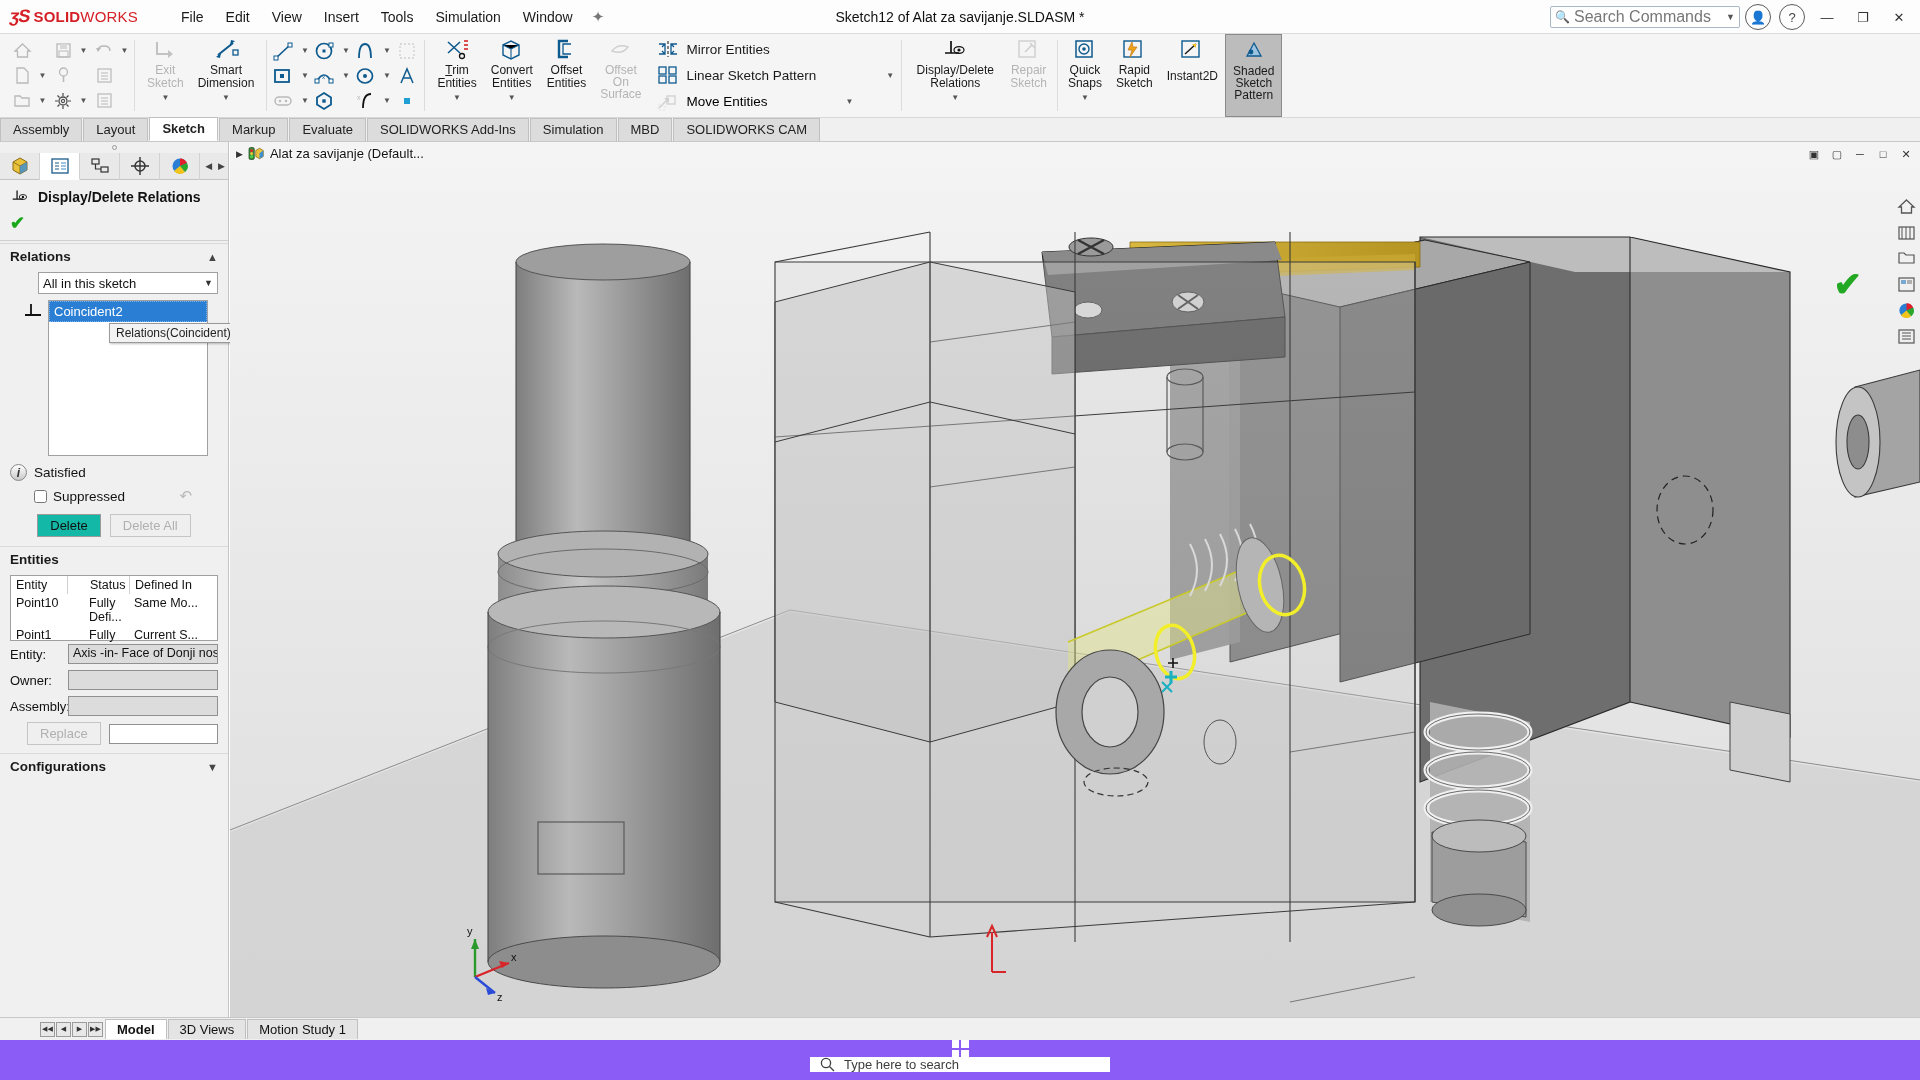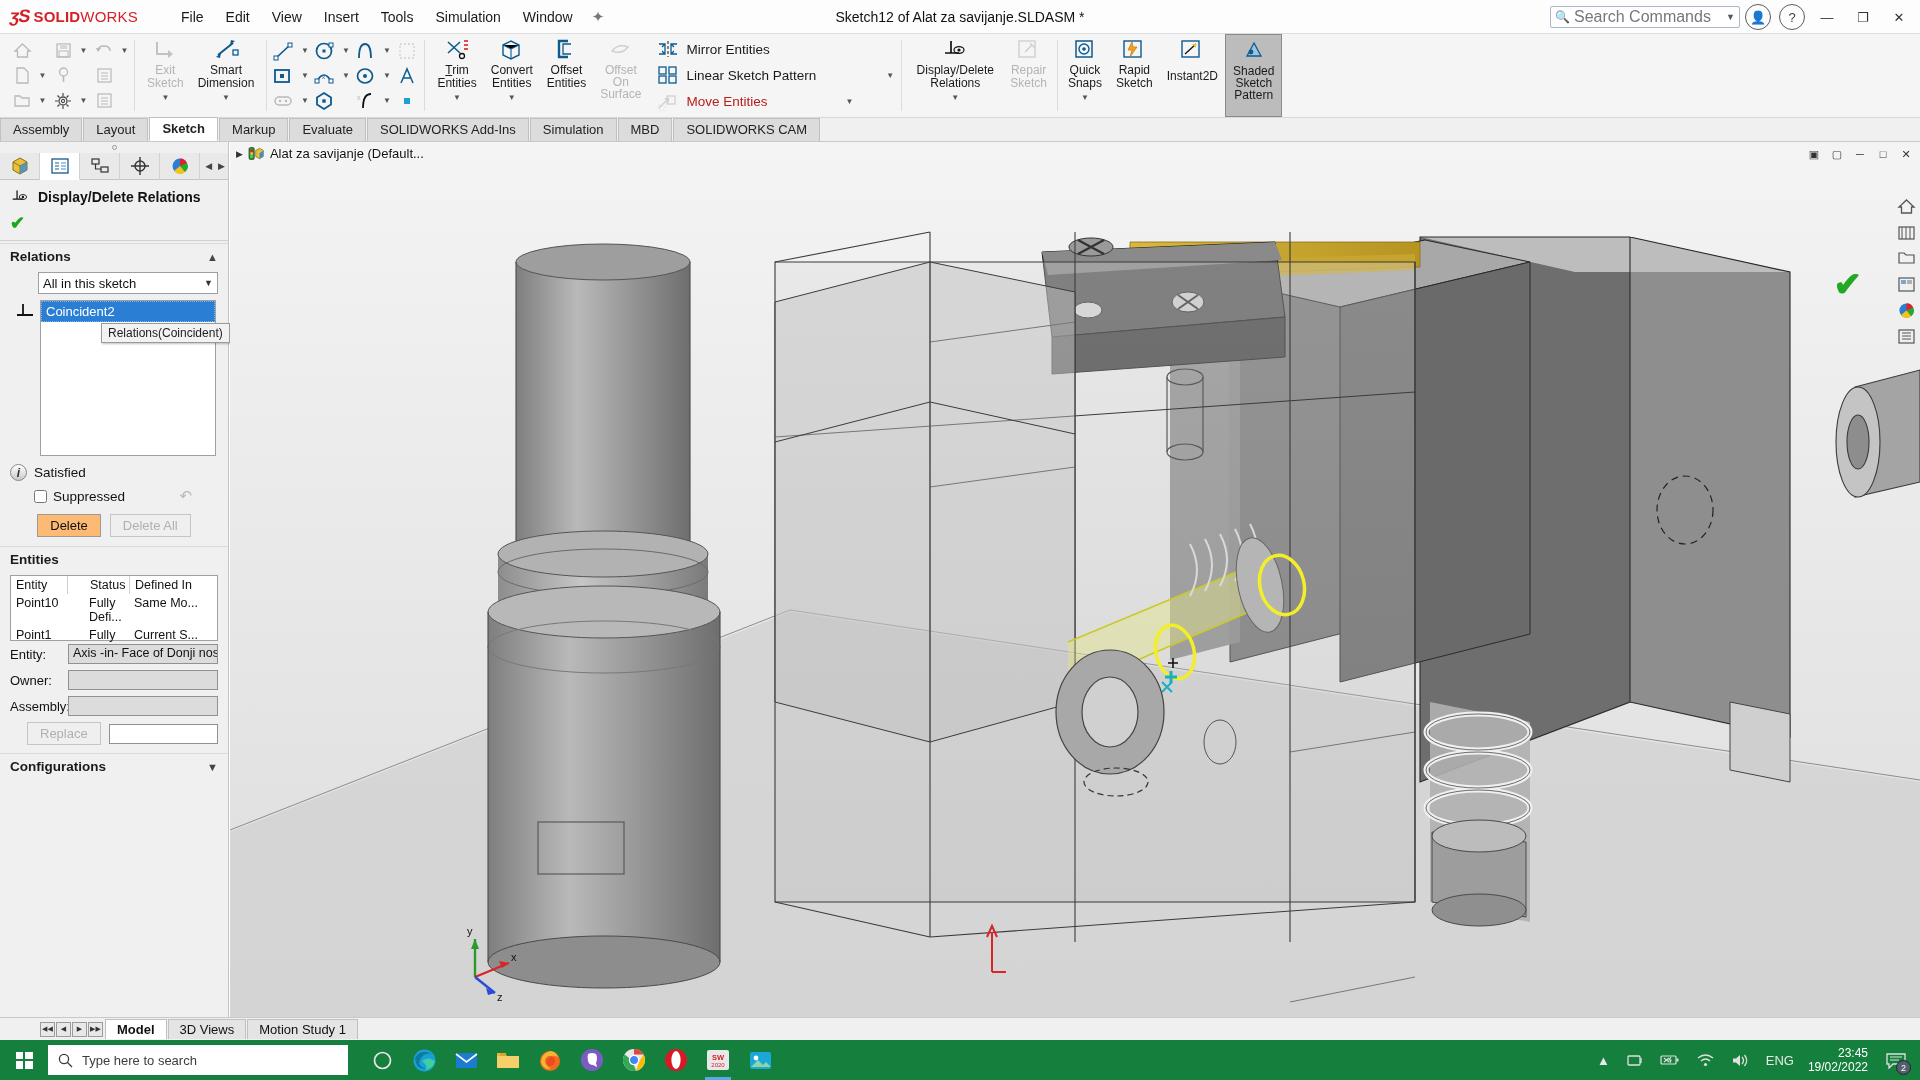--- a/index.html
+++ b/index.html
@@ -66,21 +66,21 @@
     text-align:center; cursor:default;
   }
   .rbtn.dis { color:#b4b4b4; }
   .rbtn.active { background:#bcbcbc; border:1px solid #8a8a8a; }
   .rbtn .ic { height:26px; display:flex; align-items:center; justify-content:center; }
   .rbtn .lbl { margin-top:1px; max-width:68px; }
   .smallcol { display:flex; flex-direction:column; justify-content:space-around; padding:2px 0; }
   .srow { display:flex; align-items:center; height:26px; padding:0 4px; cursor:default;}
   .srow .ic { width:26px; display:flex; align-items:center; justify-content:center;}
   .srow .lbl { font-size:13.5px; color:#1a1a1a; margin-left:6px; white-space:nowrap;}
-  .srow.dis .lbl { color:#b91c1c; }
+  .srow.dis .lbl { color:#000000; }
   .dd { font-size:8px; color:#555; margin-left:4px; }
   .ddrow { text-align:center; font-size:8px; color:#555; margin-top:1px; }
   .icogrid { display:flex; flex-direction:column; justify-content:center; padding:2px 0;}
   .icogrid .r { display:flex; align-items:center; height:25px; }
   .icogrid .cell { width:28px; display:flex; align-items:center; justify-content:center; height:25px;}
   .icogrid .ddc { width:13px; font-size:8px; color:#555; display:flex; align-items:center; justify-content:center;}
 
   
   .cmdtabs {
     position:absolute; left:0; top:118px; width:1920px; height:24px;
@@ -117,21 +117,21 @@
     border-top:1px solid #dadada;
   }
   .sect-head .chev { font-size:11px; color:#444; }
   .combo {
     margin:3px 10px 6px 38px; height:22px; background:#fff; border:1px solid #a0a0a0;
     display:flex; align-items:center; padding:0 4px; font-size:13px; color:#111;
     justify-content:space-between;
   }
   .combo .cv { }
   .combo .ca { font-size:9px; color:#333; }
-  .relrow { display:flex; padding:0 12px; }
+  .relrow { display:flex; padding:0 20px; }
   .relicon { width:28px; display:flex; align-items:flex-start; justify-content:center; padding-top:2px;}
   .rellist { flex:1; height:156px; background:#fff; border:1px solid #a0a0a0; position:relative; }
   .rellist .selitem {
     background:#2a7fd4; color:#fff; font-size:13px; padding:2px 4px;
     border:1px dotted #7fb3e8;
   }
   .tooltip {
     position:absolute; left:60px; top:22px; background:#f2f2f2; border:1px solid #9a9a9a;
     font-size:12px; color:#222; padding:2px 6px; white-space:nowrap;
     box-shadow:1px 1px 2px rgba(0,0,0,.25);
@@ -140,21 +140,21 @@
   .info-ic {
     width:17px;height:17px;border-radius:50%; background:linear-gradient(#fff,#c8c8c8);
     border:1px solid #888; color:#333; font-size:12px; font-style:italic; font-weight:bold;
     display:flex;align-items:center;justify-content:center;
   }
   .suprow { display:flex; align-items:center; padding:2px 10px 2px 34px; font-size:13.5px; color:#111;}
   .suprow input { margin-right:6px; }
   .undo-ic { margin-left:auto; color:#b8b8b8; font-size:15px; padding-right:26px;}
   .btnrow { display:flex; justify-content:center; gap:9px; padding:7px 0 9px; }
   .gbtn {
-    min-width:62px; padding:3px 12px; font-size:13px; background:#fdba74;
+    min-width:62px; padding:3px 12px; font-size:13px; background:#14b8a6;
     border:1px solid #9a9a9a; color:#111; text-align:center;
   }
   .gbtn.dis { color:#b0b0b0; background:#efefef; border-color:#c5c5c5;}
   .enttable { margin:3px 10px 0 10px; border:1px solid #a0a0a0; background:#fff; }
   .enttable .hr, .enttable .dr { display:flex; font-size:12.5px; color:#111; }
   .enttable .hr { border-bottom:0px; }
   .enttable .c1 { width:56px; padding:2px 5px; }
   .enttable .c2 { width:62px; padding:2px 22px; border-left:1px solid #cfcfcf;}
   .enttable .c3 { flex:1; padding:2px 5px; border-left:1px solid #cfcfcf;}
   .enttable .dr .c1,.enttable .dr .c2,.enttable .dr .c3 { border-left:none; }
@@ -213,21 +213,21 @@
   }
   .statusrow .left { padding-left:4px; }
   .statusrow .right { margin-left:auto; display:flex; align-items:center; gap:0px; padding-right:4px; }
   .statusrow .right span { padding:0 9px; }
   .statusrow .right .dim { color:#a0a0a0; }
   .sb-sep { width:1px; height:14px; background:#cfcfcf; margin:0 2px; }
 
   
   .taskbar {
     position:absolute; left:0; bottom:0; width:1920px; height:40px;
-    background:#15803d; display:flex; align-items:center;
+    background:#8b5cf6; display:flex; align-items:center;flex-direction:column;
   }
   .startbtn { width:48px; height:40px; display:flex; align-items:center; justify-content:center; }
   .win-logo { width:17px;height:17px; display:grid; grid-template-columns:1fr 1fr; grid-gap:2px;}
   .win-logo i { background:#fff; display:block; }
   .tb-search {
     width:300px; height:30px; background:#fff; display:flex; align-items:center;
     padding:0 10px; gap:9px; font-size:13px; color:#3d3d3d;
   }
   .tb-icons { display:flex; align-items:center; margin-left:14px; gap:2px;}
   .tbi { width:40px;height:40px; display:flex;align-items:center;justify-content:center; position:relative;}

